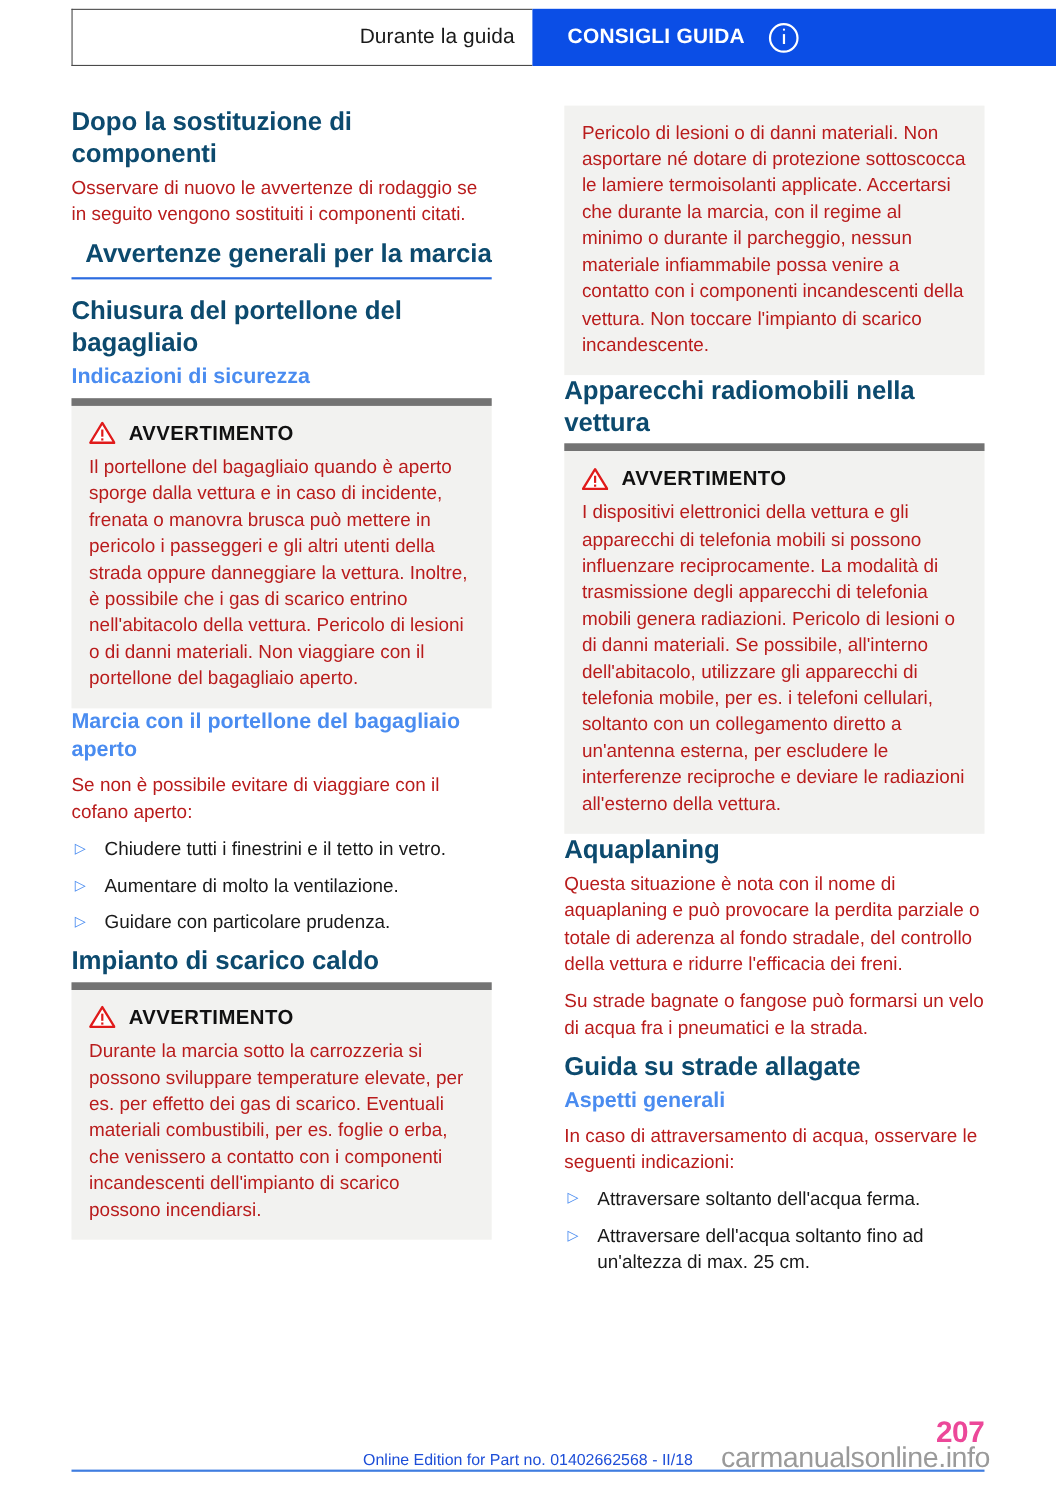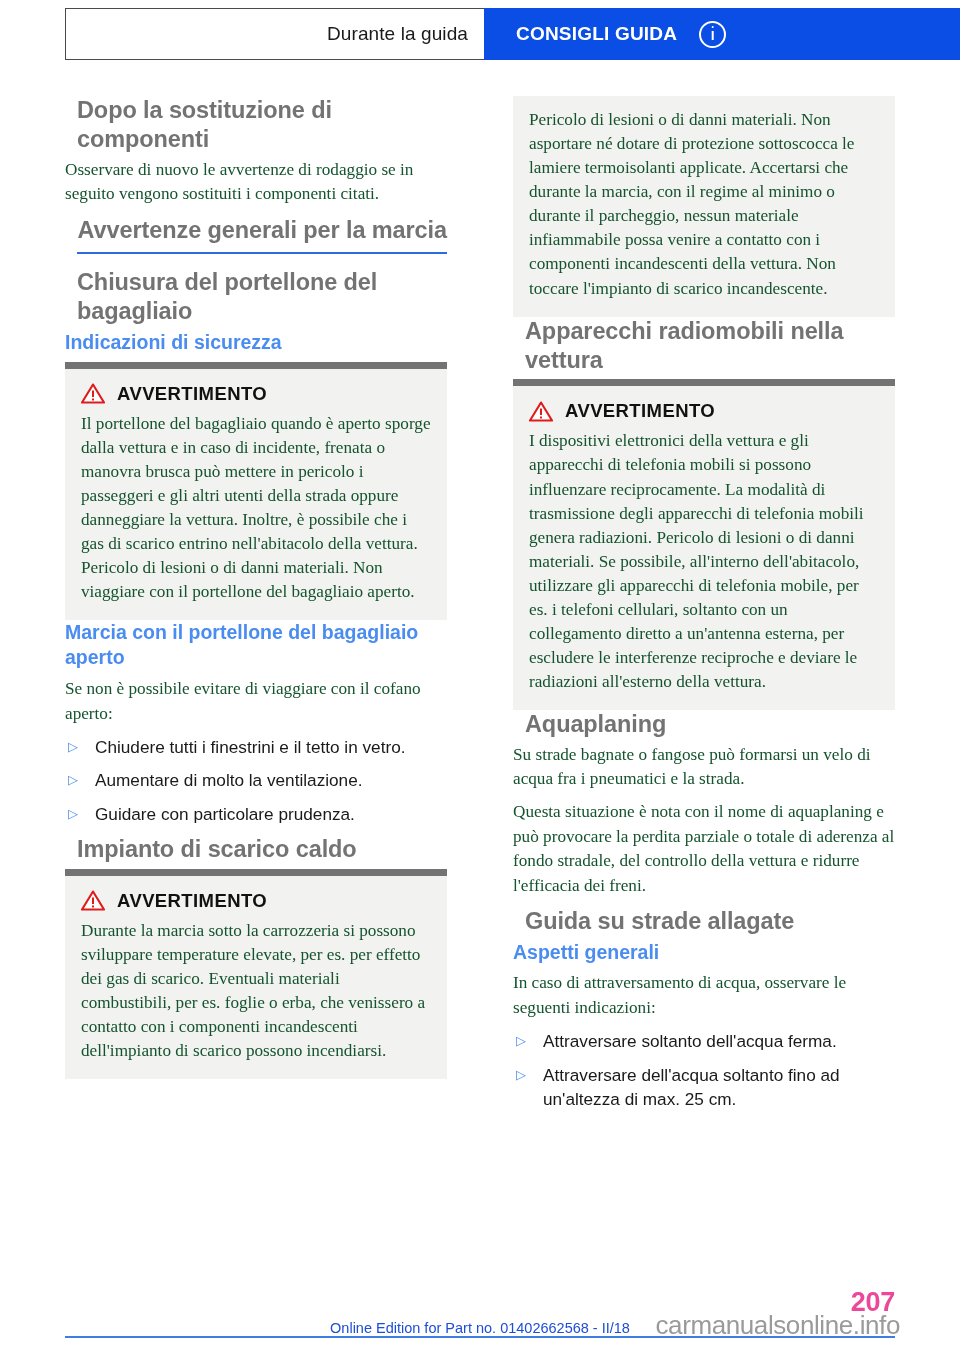--- a/index.html
+++ b/index.html
@@ -101,22 +101,22 @@
   }
   .col {
     width: 382px;
     flex: 0 0 382px;
   }
 
   
   h1.sec {
     font-size: 23.5px;
     font-weight: bold;
-    color: #737373;
-    margin: 0 0 3px 12px;
+    color: #0c4a6e;
+    margin: 0 0 3px 0;
     line-height: 1.25;
     letter-spacing: -0.1px;
   }
   h1.sec.ruled {
     border-bottom: 2px solid #2c6ce0;
     padding-bottom: 7px;
     margin-bottom: 14px;
     text-align: right;
   }
   h2.sub {
@@ -128,22 +128,21 @@
   }
   .gap-top-lg { margin-top: 30px; }
   .gap-top-md { margin-top: 22px; }
   .gap-top-sm { margin-top: 15px; }
 
   
   p.body {
     font-size: 17.2px;
     line-height: 1.42;
     margin: 0 0 9px 0;
-    color: #14532d;
-    font-family: Liberation Serif, serif;
+    color: #b91c1c;
   }
   p.body:last-child { margin-bottom: 0; }
 
   
   .warnbox {
     background: #f2f2f0;
     border-top: 7px solid #737373;
     padding: 14px 16px 16px 16px;
     box-sizing: border-box;
     margin-top: 4px;
@@ -328,22 +327,22 @@
               <rect x="11" y="7.5" width="2" height="6.5" fill="#e01b1b"></rect>
               <rect x="11" y="15.5" width="2" height="2" fill="#e01b1b"></rect>
             </svg>
           </span>
           <span class="warn-title">AVVERTIMENTO</span>
         </div>
         <p class="body">I dispositivi elettronici della vettura e gli apparecchi di telefonia mobili si possono influenzare reciprocamente. La modalità di trasmissione degli apparecchi di telefonia mobili genera radiazioni. Pericolo di lesioni o di danni materiali. Se possibile, all'interno dell'abitacolo, utilizzare gli apparecchi di telefonia mobile, per es. i telefoni cellulari, soltanto con un collegamento diretto a un'antenna esterna, per escludere le interferenze reciproche e deviare le radiazioni all'esterno della vettura.</p>
       </div>
 
       <h1 class="sec gap-top-lg">Aquaplaning</h1>
+      <p class="body">Questa situazione è nota con il nome di aquaplaning e può provocare la perdita parziale o totale di aderenza al fondo stradale, del controllo della vettura e ridurre l'efficacia dei freni.</p>
       <p class="body">Su strade bagnate o fangose può formarsi un velo di acqua fra i pneumatici e la strada.</p>
-      <p class="body">Questa situazione è nota con il nome di aquaplaning e può provocare la perdita parziale o totale di aderenza al fondo stradale, del controllo della vettura e ridurre l'efficacia dei freni.</p>
 
       <h1 class="sec gap-top-lg">Guida su strade allagate</h1>
 
       <h2 class="sub gap-top-md">Aspetti generali</h2>
       <p class="body">In caso di attraversamento di acqua, osservare le seguenti indicazioni:</p>
 
       <ul class="bullets">
         <li>
           <span class="bullet-mark">▷</span>
           <span class="bullet-text">Attraversare soltanto dell'acqua ferma.</span>

